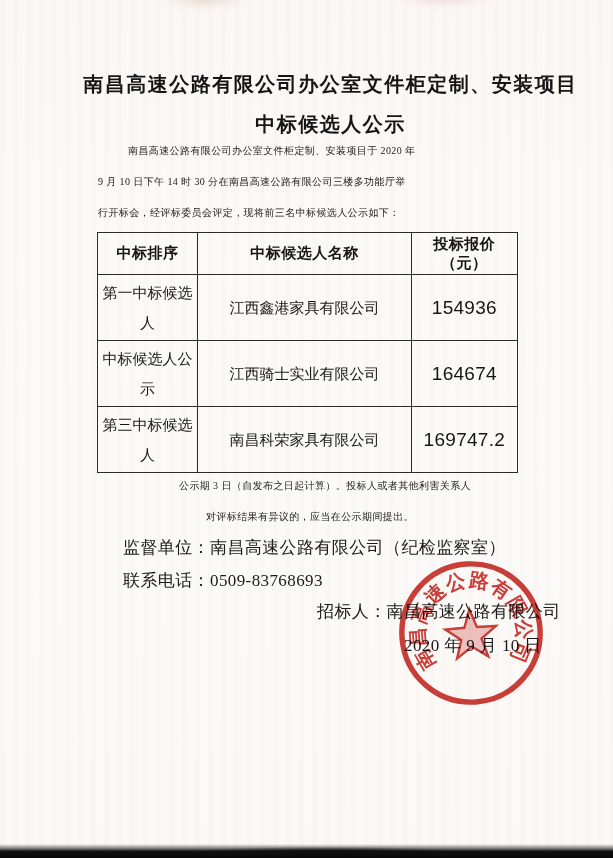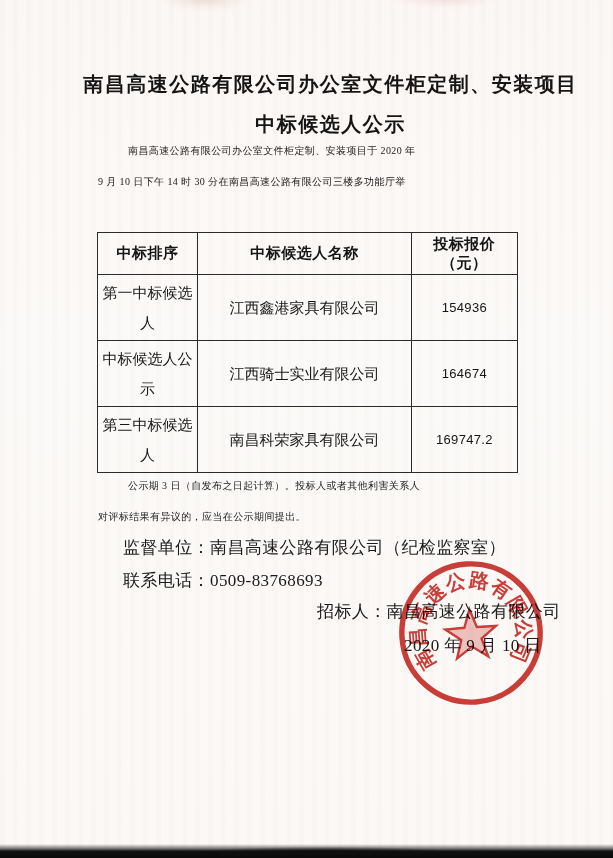--- a/index.html
+++ b/index.html
@@ -45,41 +45,41 @@
     padding-left: 24px;
   }
   .para {
     position: absolute; left: 98px; width: 424px;
     font-size: 10px; line-height: 31px; letter-spacing: 0.4px;
     color: #1b1b1b;
   }
   .para .line { white-space: nowrap; }
   .intro { top: 135px; }
   .intro .line:first-child { padding-left: 30px; }
-  .notice { top: 470px; }
+  .notice { top: 470px; text-align: center; }
   .notice .line:first-child { padding-left: 30px; }
 
   table.bid-table {
     position: absolute; left: 97px; top: 232px;
     border-collapse: collapse;
     table-layout: fixed;
     width: 421px;
     font-size: 15px; color: #161616;
   }
   .bid-table td, .bid-table th {
     border: 1.6px solid #2b2b2b;
     text-align: center; vertical-align: middle;
     padding: 0 3px;
   }
   .bid-table th { font-weight: bold; height: 41px; letter-spacing: 0.5px; }
   .bid-table td { height: 65px; line-height: 30px; }
   .col-rank  { width: 100px; }
   .col-name  { width: 213px; }
   .col-price { width: 106px; }
-  .cell-price { font-family: "Liberation Sans", sans-serif; font-size: 13px; letter-spacing: 0.3px; }
+  .cell-price { font-family: "Liberation Sans", sans-serif; font-size: 19px; letter-spacing: 0.3px; }
 
   .footer-line {
     position: absolute; white-space: nowrap;
     font-size: 17px; letter-spacing: 0.4px; color: #1b1b1b;
   }
   .supervisor { left: 123px; top: 536px; }
   .phone      { left: 123px; top: 569px; }
   .phone .num, .supervisor { letter-spacing: 0.4px; }
   .tenderer   { left: 317px; top: 600px; }
   .doc-date   { left: 404px; top: 634px; }
@@ -109,20 +109,21 @@
   <div class="smudge-top-right"></div>
 
   <div class="doc-title">
     <div>南昌高速公路有限公司办公室文件柜定制、安装项目</div>
     <div>中标候选人公示</div>
   </div>
 
   <div class="para intro">
     <div class="line">南昌高速公路有限公司办公室文件柜定制、安装项目于 2020 年</div>
     <div class="line">9 月 10 日下午 14 时 30 分在南昌高速公路有限公司三楼多功能厅举</div>
+    <div class="line">行开标会，经评标委员会评定，现将前三名中标候选人公示如下：</div>
   </div>
 
   <table class="bid-table">
     <colgroup>
       <col class="col-rank">
         <col class="col-name">
         <col class="col-price">
     </colgroup>
     <tbody>
         <tr>

